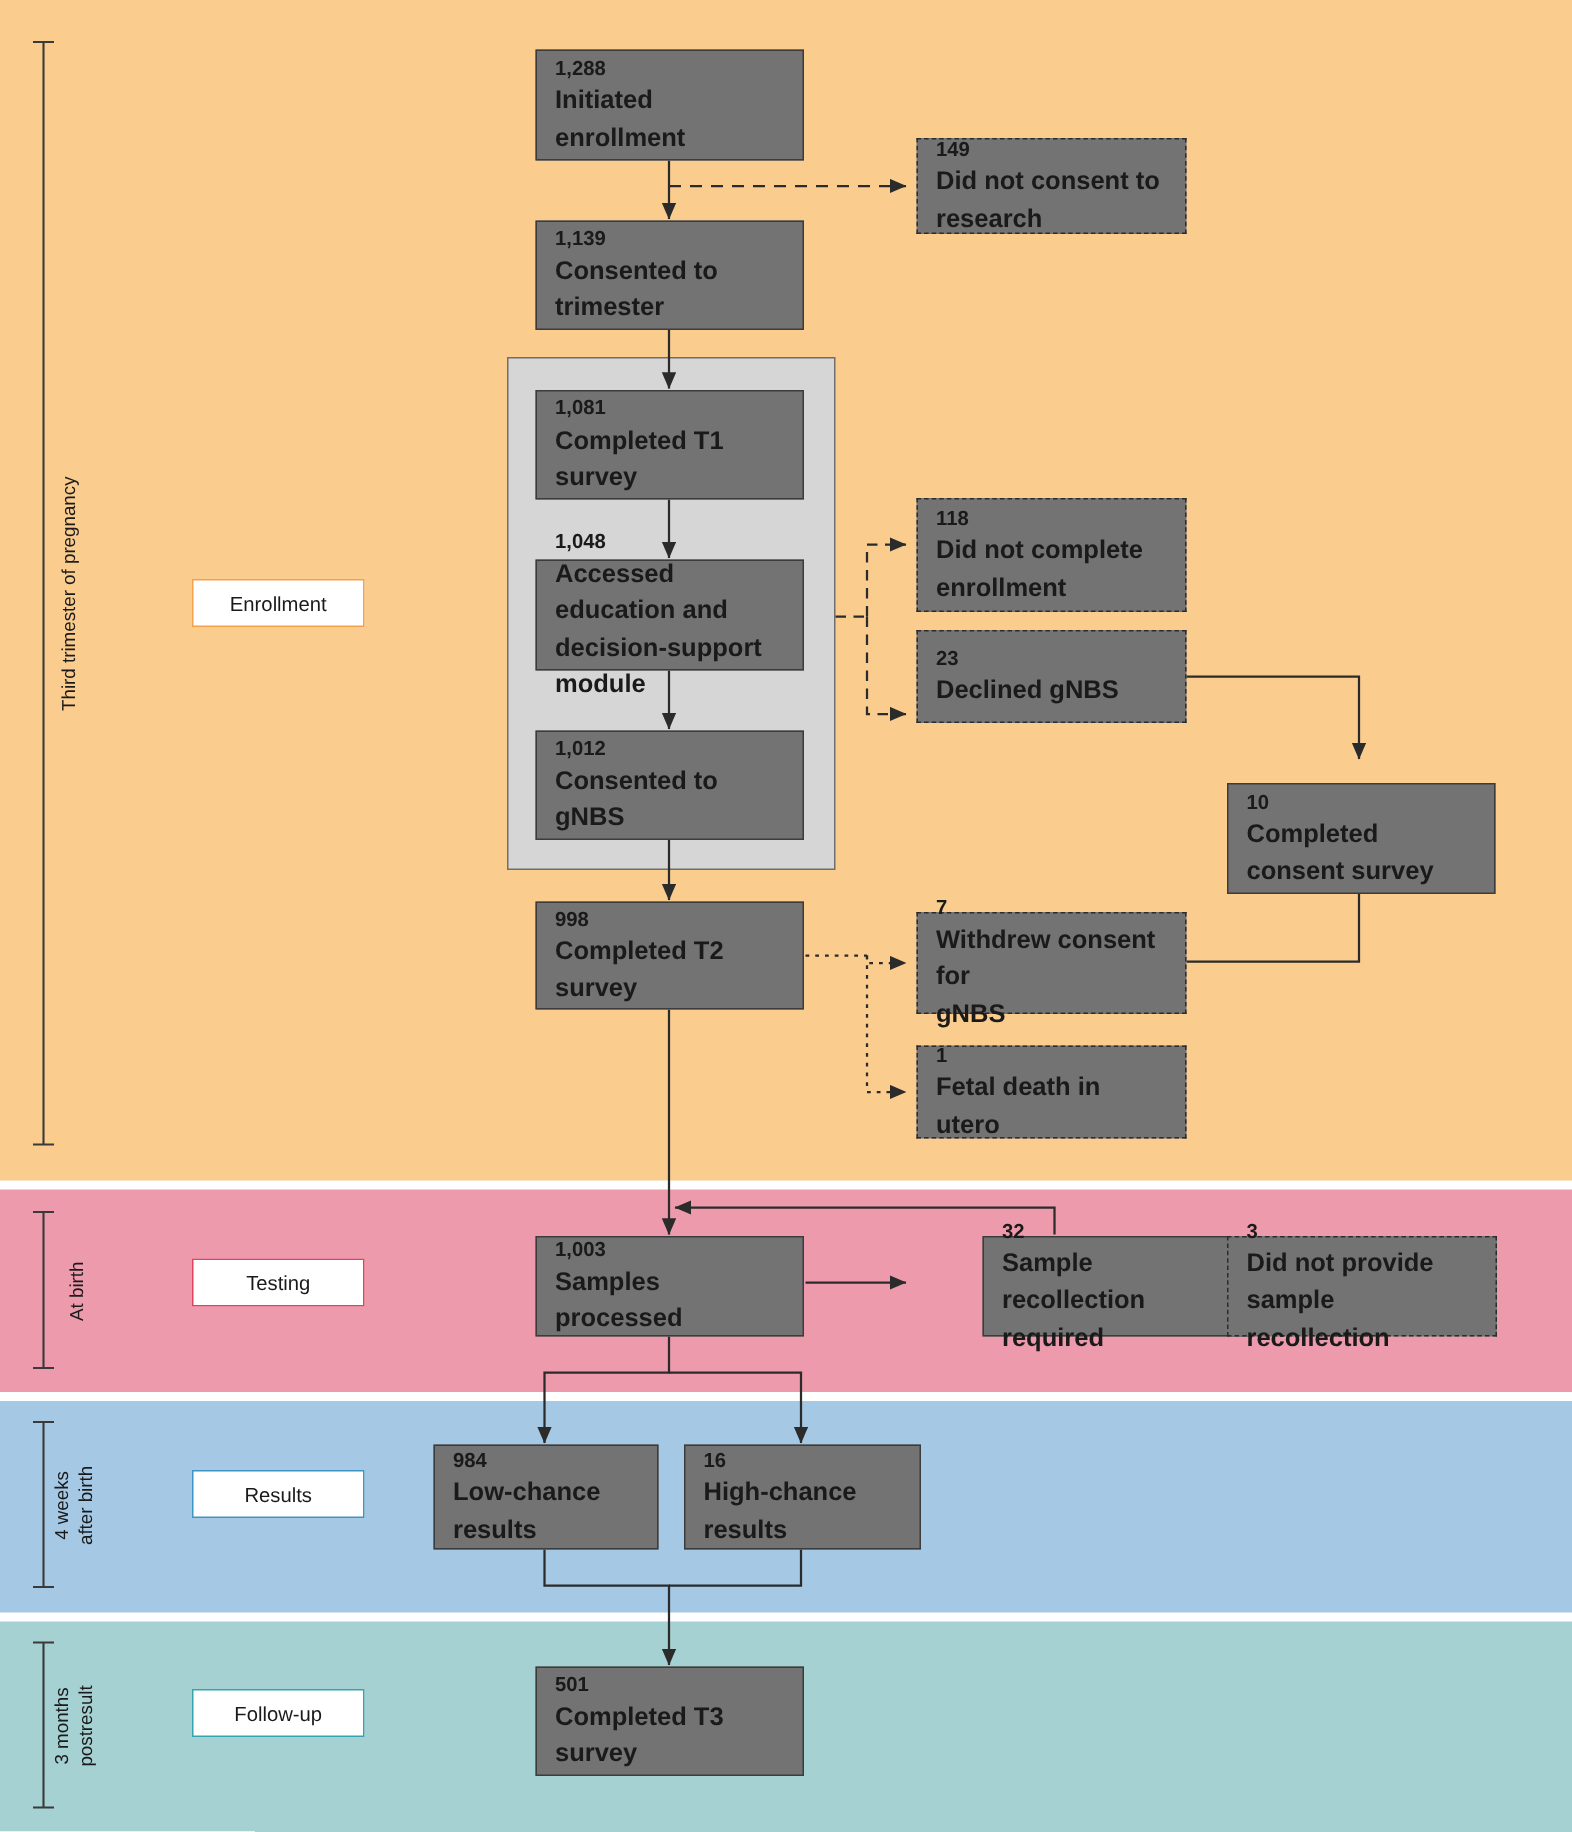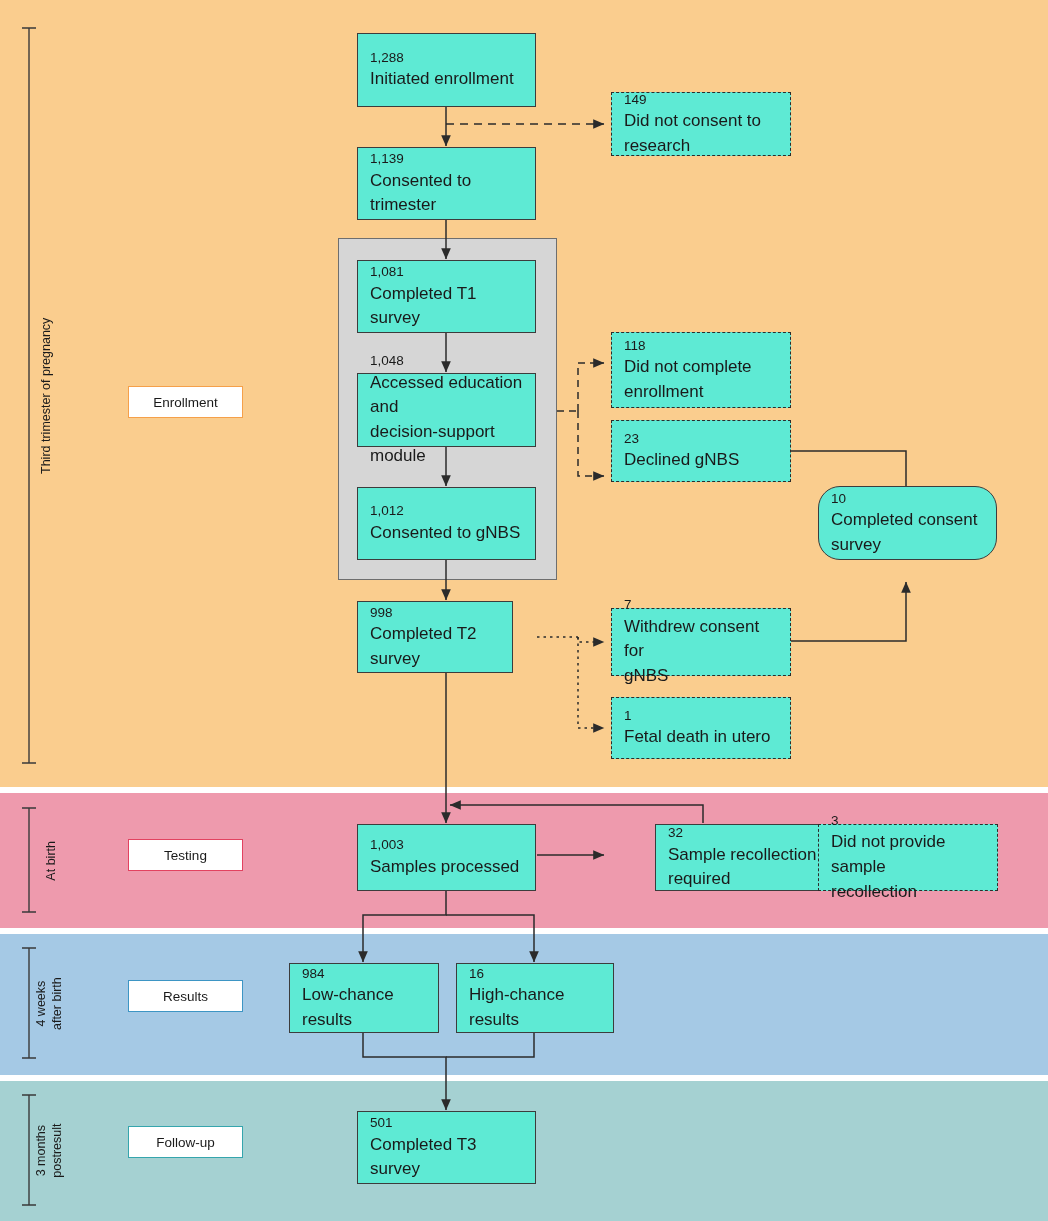--- a/index.html
+++ b/index.html
@@ -3,23 +3,23 @@
 <meta charset="utf-8">
 <style>
   html,body{margin:0;padding:0;background:#ffffff;}
   body{font-family:"Liberation Sans","DejaVu Sans",sans-serif;}
   #stage{position:relative;width:1048px;height:1221px;overflow:hidden;background:#ffffff;}
 
   .band{position:absolute;left:0;width:1048px;}
 
   svg.layer{position:absolute;left:0;top:0;width:1048px;height:1221px;pointer-events:none;}
 
-  .node{position:absolute;background:#5eead4;box-sizing:border-box;
+  .node{position:absolute;background:#737373;box-sizing:border-box;
         display:flex;flex-direction:column;justify-content:center;
-        padding:0 12px;}
+        padding:0 12px;font-weight:bold;}
   .node.solid{border:1.6px solid #3c3c3c;}
   .node.dashed{border:1.8px dashed #2c2c2c;}
   .node .num{font-size:13.5px;color:#1a1a1a;line-height:1.45;}
   .node .lab{font-size:17px;color:#1a1a1a;line-height:1.45;}
 
   .stagebox{position:absolute;background:#ffffff;box-sizing:border-box;
             display:flex;align-items:center;justify-content:center;
             font-size:13.5px;color:#1a1a1a;border-width:1.6px;border-style:solid;}
 
   .greybox{position:absolute;background:#d6d6d6;border:1.6px solid #6e6e6e;box-sizing:border-box;}
@@ -144,26 +144,26 @@
   <div class="node dashed" style="left:611px;top:420px;width:180px;height:62px;">
     <div class="num">23</div>
     <div class="lab">Declined gNBS</div>
   </div>
 
   <div class="node solid" style="left:357px;top:487px;width:179px;height:73px;">
     <div class="num">1,012</div>
     <div class="lab">Consented to gNBS</div>
   </div>
 
-  <div class="node solid" style="left:818px;top:486px;width:179px;height:74px;border-radius:22px;">
+  <div class="node solid" style="left:818px;top:522px;width:179px;height:74px;">
     <div class="num">10</div>
     <div class="lab">Completed consent survey</div>
   </div>
 
-  <div class="node solid" style="left:357px;top:601px;width:156px;height:72px;">
+  <div class="node solid" style="left:357px;top:601px;width:179px;height:72px;">
     <div class="num">998</div>
     <div class="lab">Completed T2 survey</div>
   </div>
 
   <div class="node dashed" style="left:611px;top:608px;width:180px;height:68px;">
     <div class="num">7</div>
     <div class="lab" style="white-space:pre-line;">Withdrew consent for
 gNBS</div>
   </div>
 

